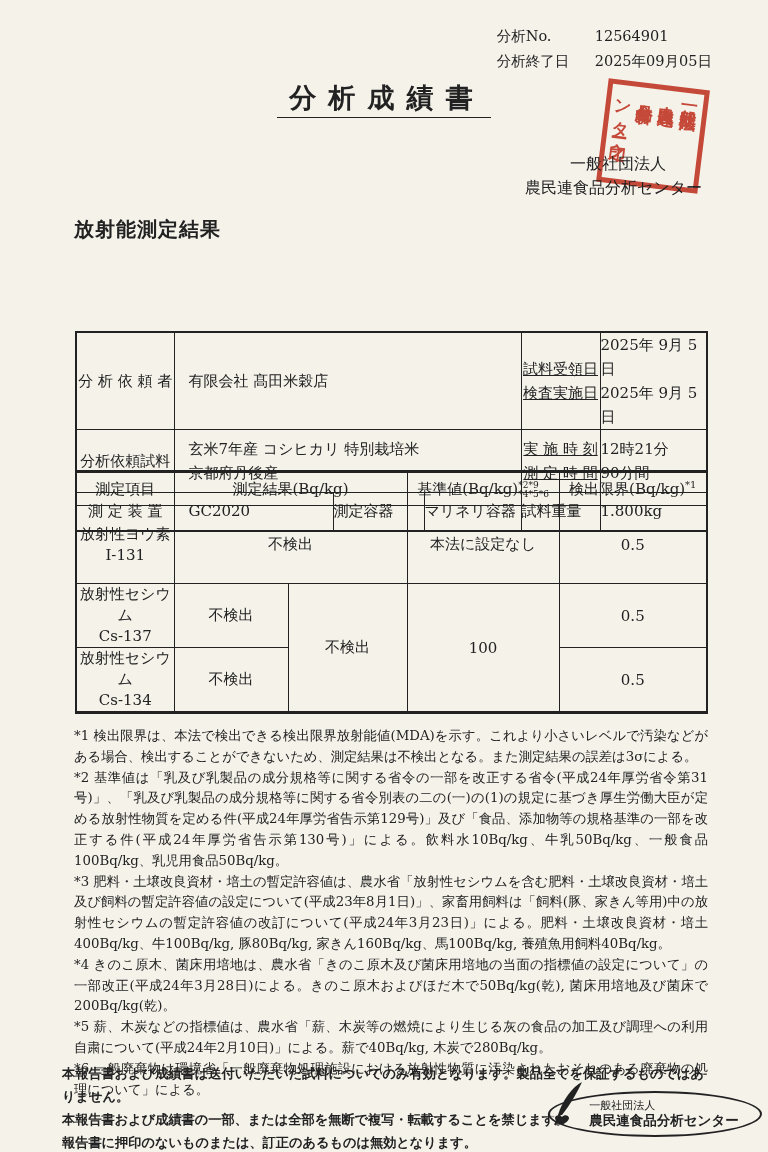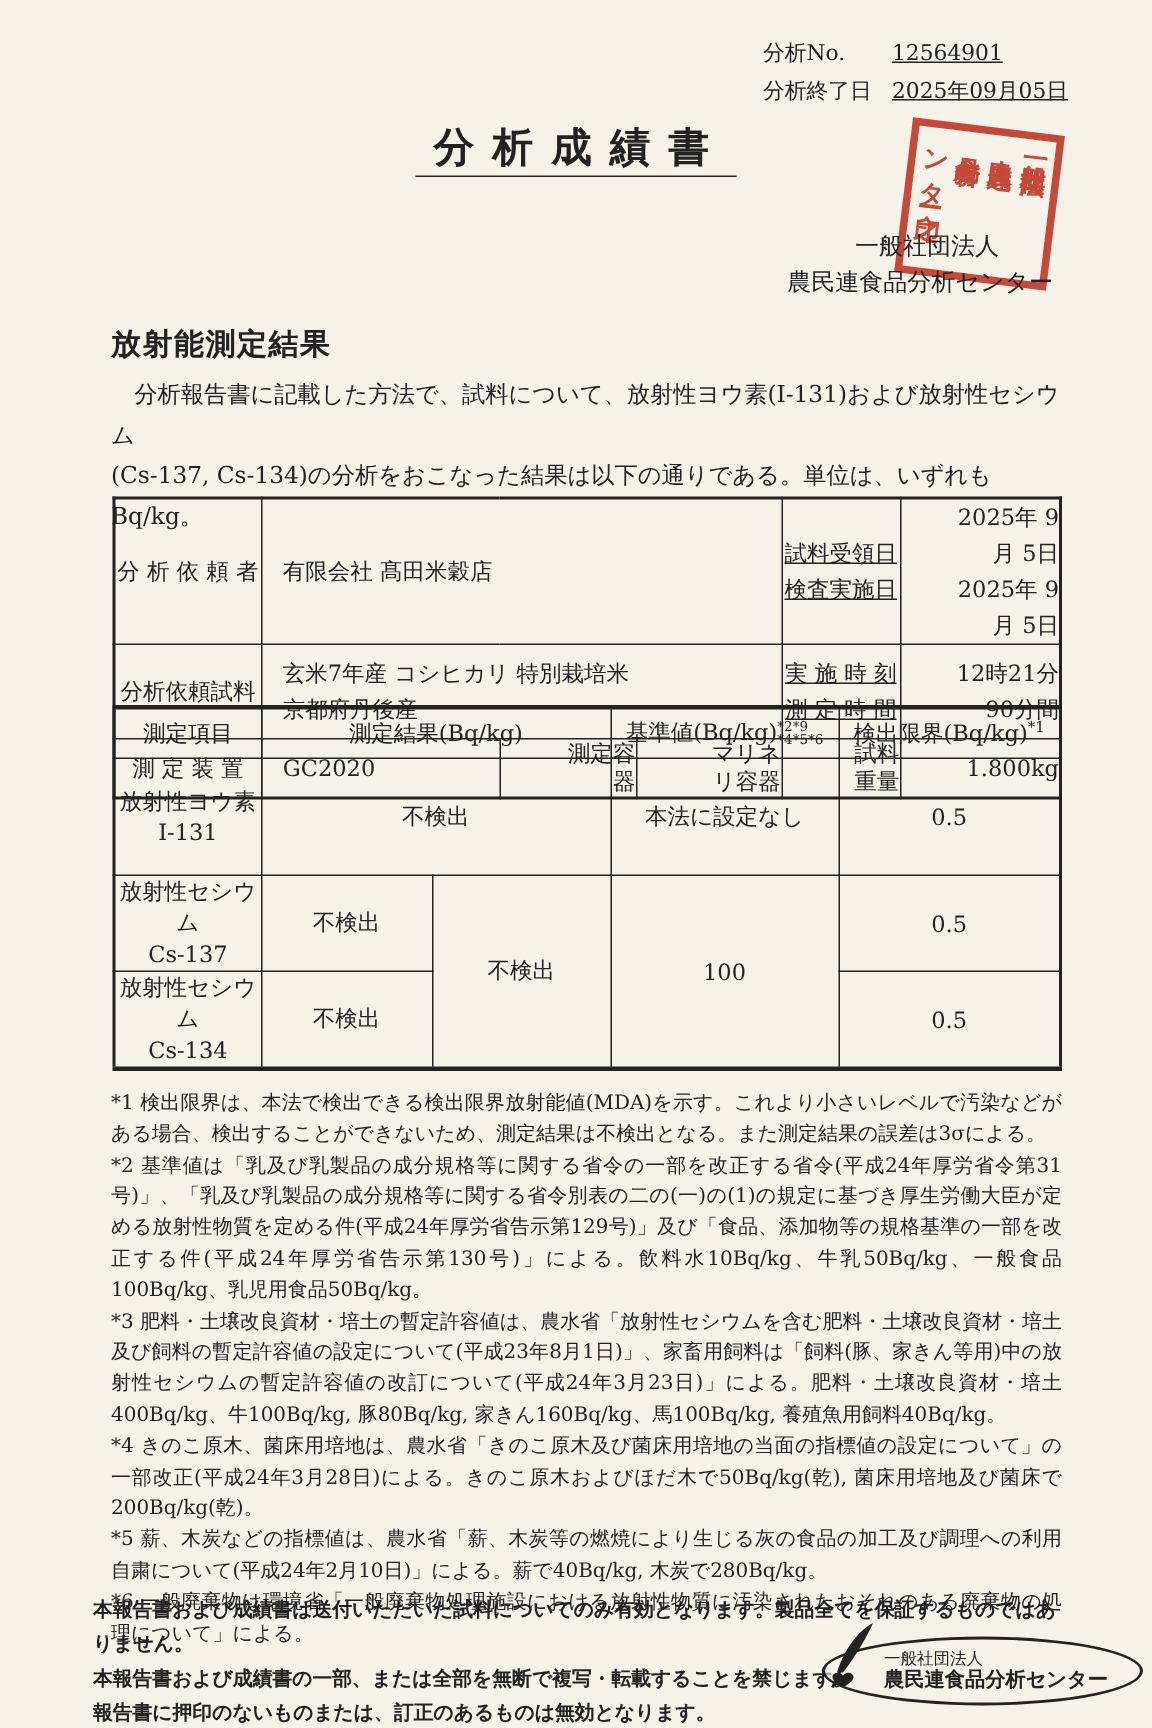--- a/index.html
+++ b/index.html
@@ -4,21 +4,21 @@
 <style>
   * { margin:0; padding:0; box-sizing:border-box; }
   html,body { width:768px; height:1152px; }
   body { background:#eceae4; font-family:"DejaVu Serif","Liberation Serif",serif; color:#222; }
   .page { position:relative; width:768px; height:1152px; background:#f5f2ea; overflow:hidden; }
 
   
   .meta { position:absolute; top:24px; right:56px; text-align:left; font-size:14.5px; line-height:25px; }
   .meta-row { display:flex; }
   .meta-label { display:inline-block; min-width:84px; }
-  .meta-value { display:inline-block; margin-left:2px; font-family:"DejaVu Serif","Liberation Serif",serif;text-decoration:underline; }
+  .meta-value { display:inline-block; margin-left:14px; font-family:"DejaVu Serif","Liberation Serif",serif; }
 
   
   .title-wrap { position:absolute; top:80px; left:0; width:100%; text-align:center; }
   .doc-title { display:inline-block; font-size:27px; font-weight:600; letter-spacing:0.45em; padding:0 6px 1px 12px; border-bottom:1.5px solid #222; }
   .doc-subtitle { position:absolute; top:120px; left:0; width:100%; text-align:center; font-size:17px; letter-spacing:1px; }
 
   
   .org { position:absolute; top:152px; right:66px; text-align:right; font-size:16px; line-height:24px; }
   .org .l1 { margin-right:36px; }
 
@@ -30,21 +30,21 @@
   
   .section-heading { position:absolute; top:216px; left:74px; font-size:20px; font-weight:700; letter-spacing:1px; }
   .intro { position:absolute; top:250px; left:74px; width:634px; font-size:15.5px; line-height:27px; }
 
   
   table { border-collapse:collapse; table-layout:fixed; }
   td,th { border:1.2px solid #222; font-weight:normal; font-size:15px; vertical-align:middle; overflow:hidden; }
   .tableA { position:absolute; top:331px; left:75px; width:631px; border:2px solid #222; }
   .tableA th { text-align:center; }
   .cell-left { text-align:left; padding-left:14px; }
-  .cell-center { text-align:right;padding-left:36px; }
+  .cell-center { text-align:left; }
   .stack div { line-height:24px; }
   .stack-label { text-align:center;text-decoration:underline; }
   .tableB { position:absolute; top:470px; left:75px; width:631px; border:2px solid #222; border-top:3.5px solid #222; border-bottom:3.5px solid #222; }
   .tableB td { text-align:center; }
   .th-sup { display:inline-block; vertical-align:middle; font-size:9px; line-height:9px; text-align:left; }
   sup.s1 { font-size:10px; }
   .two-line div { line-height:21px; }
 
   
   .footnotes { position:absolute; top:726px; left:74px; width:634px; font-size:13.3px; line-height:20.8px; text-align:justify; }
@@ -86,24 +86,20 @@
       <span>ンター之印</span>
     </div>
   </div>
 
   <div class="org">
     <div class="l1">一般社団法人</div>
     <div>農民連食品分析センター</div>
   </div>
 
   <div class="section-heading">放射能測定結果</div>
-  <div class="intro">
-    <div>　分析報告書に記載した方法で、試料について、放射性ヨウ素(I-131)および放射性セシウム</div>
-    <div>(Cs-137, Cs-134)の分析をおこなった結果は以下の通りである。単位は、いずれもBq/kg。</div>
-  </div>
 
   <table class="tableA">
     <colgroup>
       <col style="width:98px">
         <col style="width:159px">
         <col style="width:91px">
       <col style="width:97px">
         <col style="width:79px">
         <col style="width:107px">
     </colgroup>

